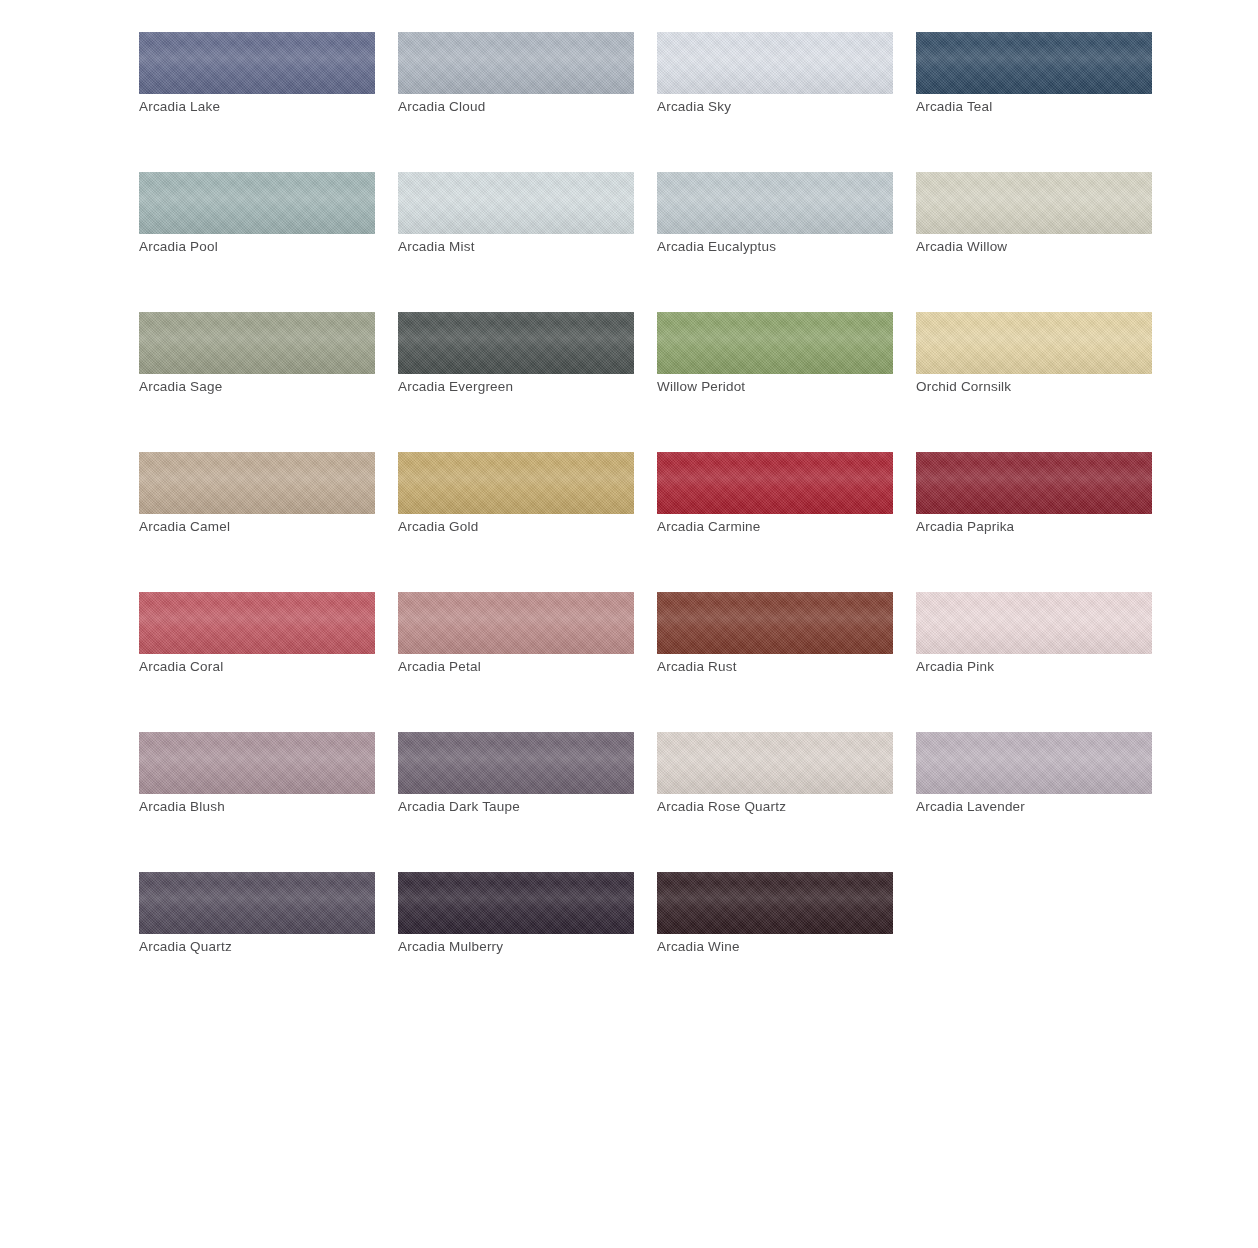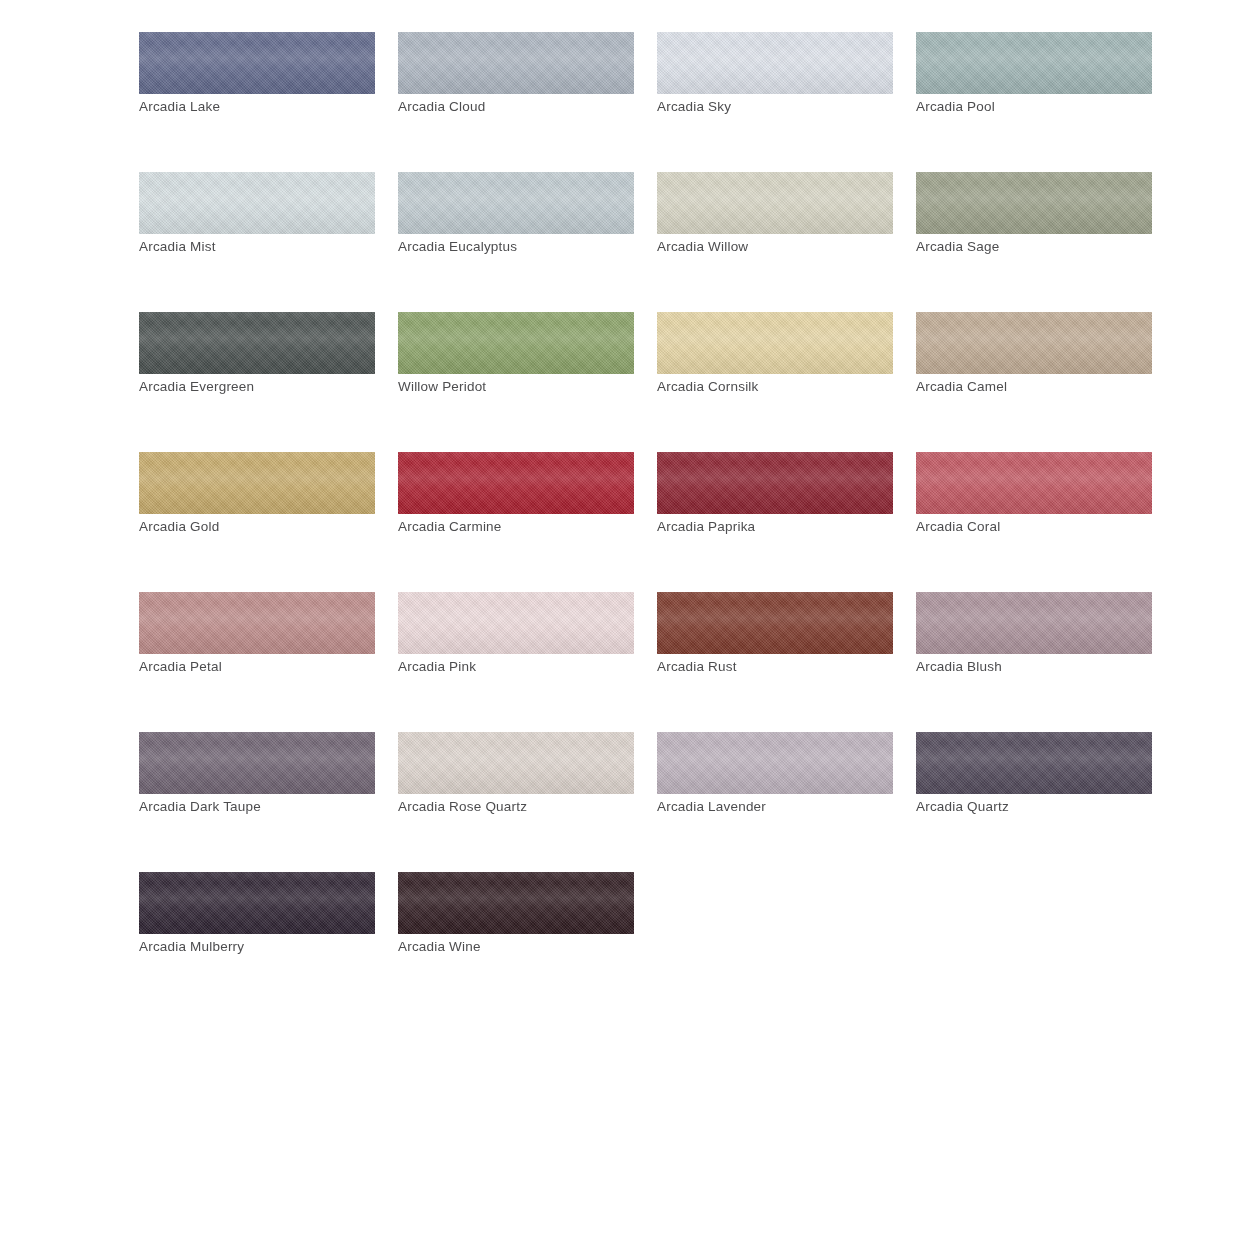--- a/index.html
+++ b/index.html
@@ -102,20 +102,24 @@
       </div>
       <div class="swatch-card">
         <div class="swatch-chip" style="background-color: rgb(173, 182, 193);"></div>
         <div class="swatch-label">Arcadia Cloud</div>
       </div>
       <div class="swatch-card">
         <div class="swatch-chip" style="background-color: rgb(221, 226, 234);"></div>
         <div class="swatch-label">Arcadia Sky</div>
       </div>
       <div class="swatch-card">
+        <div class="swatch-chip" style="background-color: rgb(47, 74, 100);"></div>
+        <div class="swatch-label">Arcadia Teal</div>
+      </div>
+      <div class="swatch-card">
         <div class="swatch-chip" style="background-color: rgb(159, 181, 181);"></div>
         <div class="swatch-label">Arcadia Pool</div>
       </div>
       <div class="swatch-card">
         <div class="swatch-chip" style="background-color: rgb(213, 222, 225);"></div>
         <div class="swatch-label">Arcadia Mist</div>
       </div>
       <div class="swatch-card">
         <div class="swatch-chip" style="background-color: rgb(192, 203, 208);"></div>
         <div class="swatch-label">Arcadia Eucalyptus</div>
@@ -131,21 +135,21 @@
       <div class="swatch-card">
         <div class="swatch-chip" style="background-color: rgb(74, 81, 80);"></div>
         <div class="swatch-label">Arcadia Evergreen</div>
       </div>
       <div class="swatch-card">
         <div class="swatch-chip" style="background-color: rgb(139, 163, 104);"></div>
         <div class="swatch-label">Willow Peridot</div>
       </div>
       <div class="swatch-card">
         <div class="swatch-chip" style="background-color: rgb(230, 213, 164);"></div>
-        <div class="swatch-label">Arcadia Cornsilk</div>
+        <div class="swatch-label">Orchid Cornsilk</div>
       </div>
       <div class="swatch-card">
         <div class="swatch-chip" style="background-color: rgb(192, 171, 148);"></div>
         <div class="swatch-label">Arcadia Camel</div>
       </div>
       <div class="swatch-card">
         <div class="swatch-chip" style="background-color: rgb(199, 171, 107);"></div>
         <div class="swatch-label">Arcadia Gold</div>
       </div>
       <div class="swatch-card">
@@ -158,28 +162,28 @@
       </div>
       <div class="swatch-card">
         <div class="swatch-chip" style="background-color: rgb(193, 85, 96);"></div>
         <div class="swatch-label">Arcadia Coral</div>
       </div>
       <div class="swatch-card">
         <div class="swatch-chip" style="background-color: rgb(189, 139, 137);"></div>
         <div class="swatch-label">Arcadia Petal</div>
       </div>
       <div class="swatch-card">
+        <div class="swatch-chip" style="background-color: rgb(126, 58, 44);"></div>
+        <div class="swatch-label">Arcadia Rust</div>
+      </div>
+      <div class="swatch-card">
         <div class="swatch-chip" style="background-color: rgb(237, 218, 219);"></div>
         <div class="swatch-label">Arcadia Pink</div>
       </div>
       <div class="swatch-card">
-        <div class="swatch-chip" style="background-color: rgb(126, 58, 44);"></div>
-        <div class="swatch-label">Arcadia Rust</div>
-      </div>
-      <div class="swatch-card">
         <div class="swatch-chip" style="background-color: rgb(171, 146, 155);"></div>
         <div class="swatch-label">Arcadia Blush</div>
       </div>
       <div class="swatch-card">
         <div class="swatch-chip" style="background-color: rgb(111, 99, 114);"></div>
         <div class="swatch-label">Arcadia Dark Taupe</div>
       </div>
       <div class="swatch-card">
         <div class="swatch-chip" style="background-color: rgb(221, 212, 205);"></div>
         <div class="swatch-label">Arcadia Rose Quartz</div>

